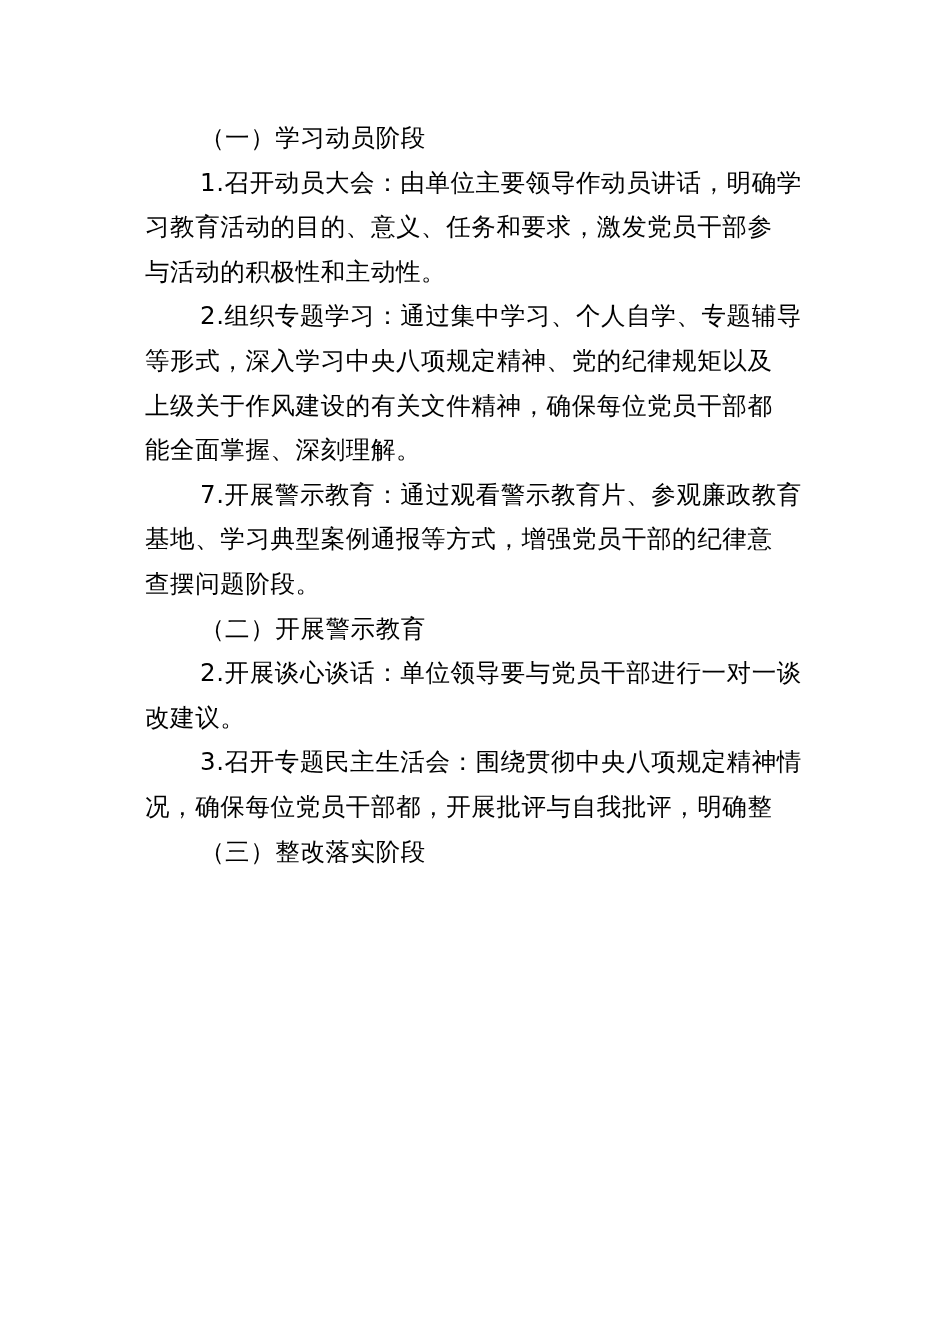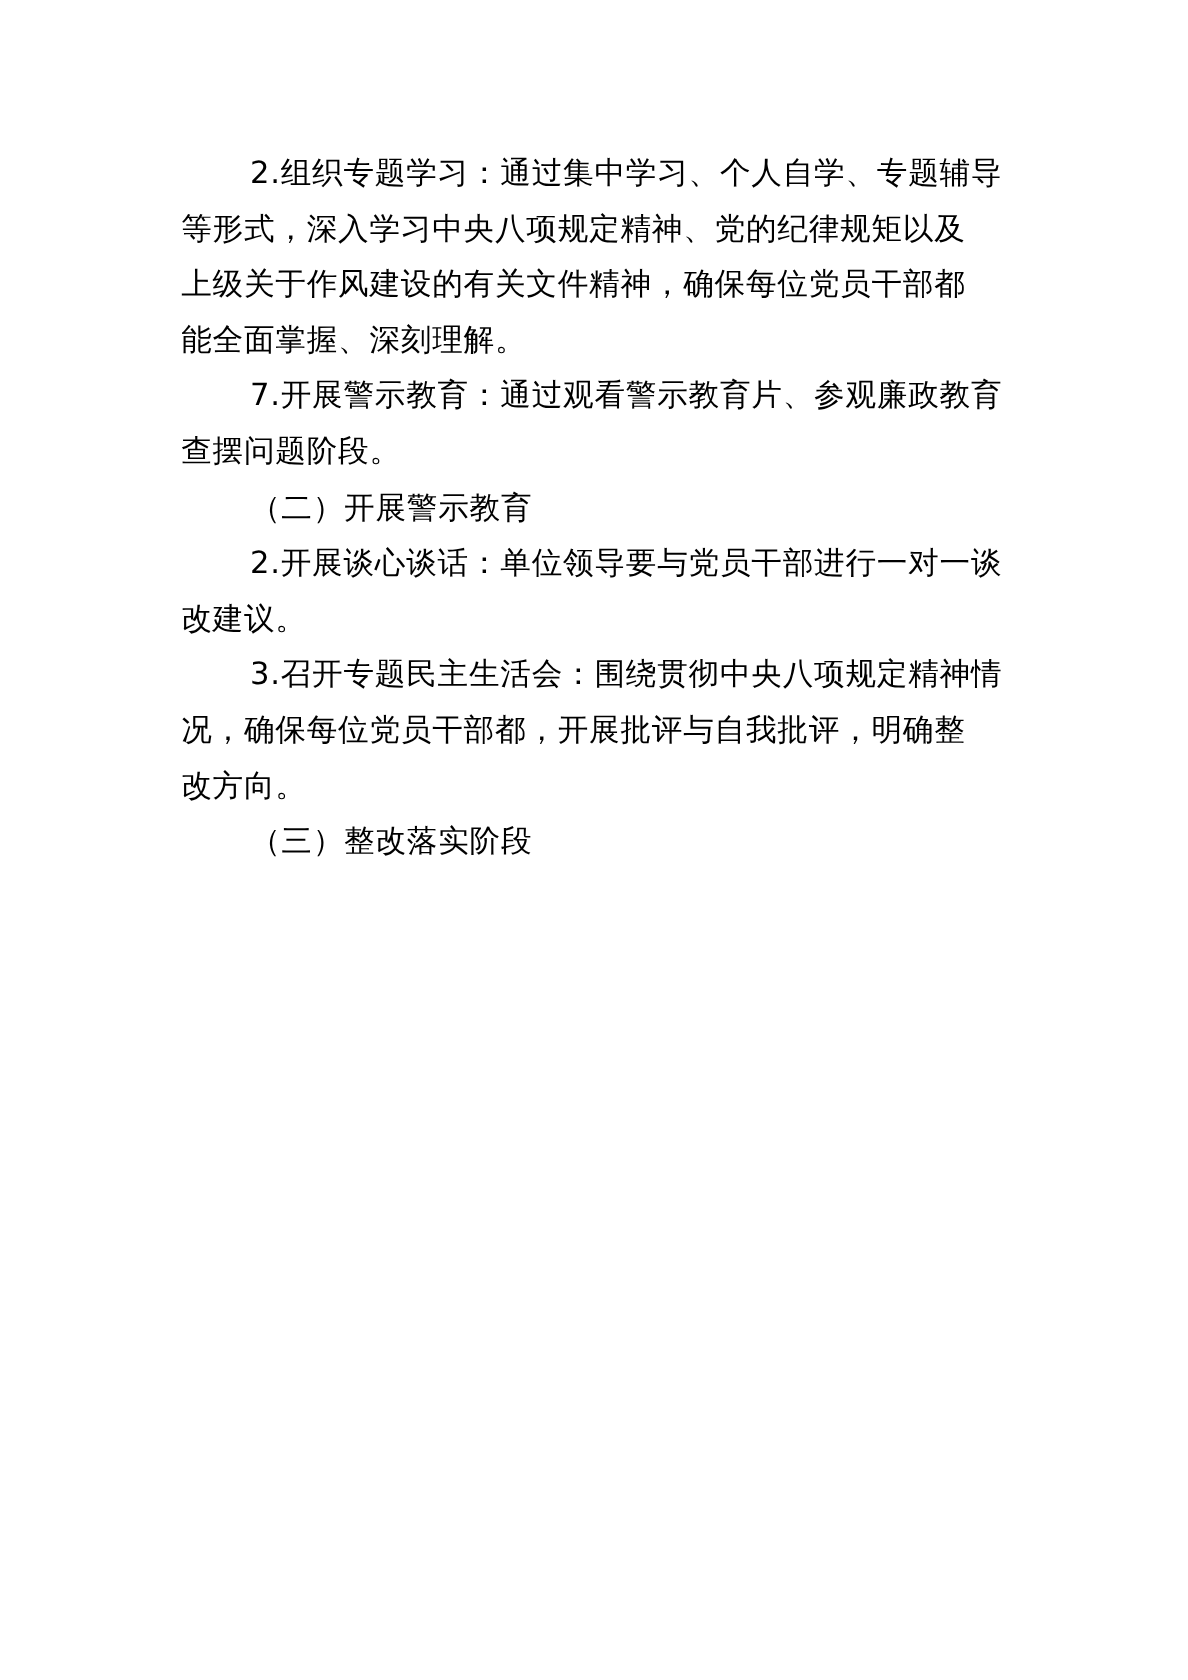--- a/index.html
+++ b/index.html
@@ -34,47 +34,55 @@
     }
     .indent {
       padding-left: 55px;
     }
   </style>
 </head>
 <body>
 
 <div class="page">
 
+  <p class="para">
+    <span class="line indent">（一）学习动员阶段</span>
+  </p>
 
+  <p class="para">
+    <span class="line indent">1.召开动员大会：由单位主要领导作动员讲话，明确学</span>
+    <span class="line">习教育活动的目的、意义、任务和要求，激发党员干部参</span>
+    <span class="line">与活动的积极性和主动性。</span>
+  </p>
 
   <p class="para">
     <span class="line indent">2.组织专题学习：通过集中学习、个人自学、专题辅导</span>
     <span class="line">等形式，深入学习中央八项规定精神、党的纪律规矩以及</span>
     <span class="line">上级关于作风建设的有关文件精神，确保每位党员干部都</span>
     <span class="line">能全面掌握、深刻理解。</span>
   </p>
 
   <p class="para">
     <span class="line indent">7.开展警示教育：通过观看警示教育片、参观廉政教育</span>
+    <span class="line">基地、学习典型案例通报等方式，增强党员干部的纪律意</span>
     <span class="line">查摆问题阶段。</span>
   </p>
 
   <p class="para">
     <span class="line indent">（二）开展警示教育</span>
   </p>
 
 
   <p class="para">
     <span class="line indent">2.开展谈心谈话：单位领导要与党员干部进行一对一谈</span>
     <span class="line">改建议。</span>
   </p>
 
   <p class="para">
     <span class="line indent">3.召开专题民主生活会：围绕贯彻中央八项规定精神情</span>
     <span class="line">况，确保每位党员干部都，开展批评与自我批评，明确整</span>
-    <span class="line">改方向。</span>
   </p>
 
   <p class="para">
     <span class="line indent">（三）整改落实阶段</span>
   </p>
 
 </div>
 
 </body></html>

